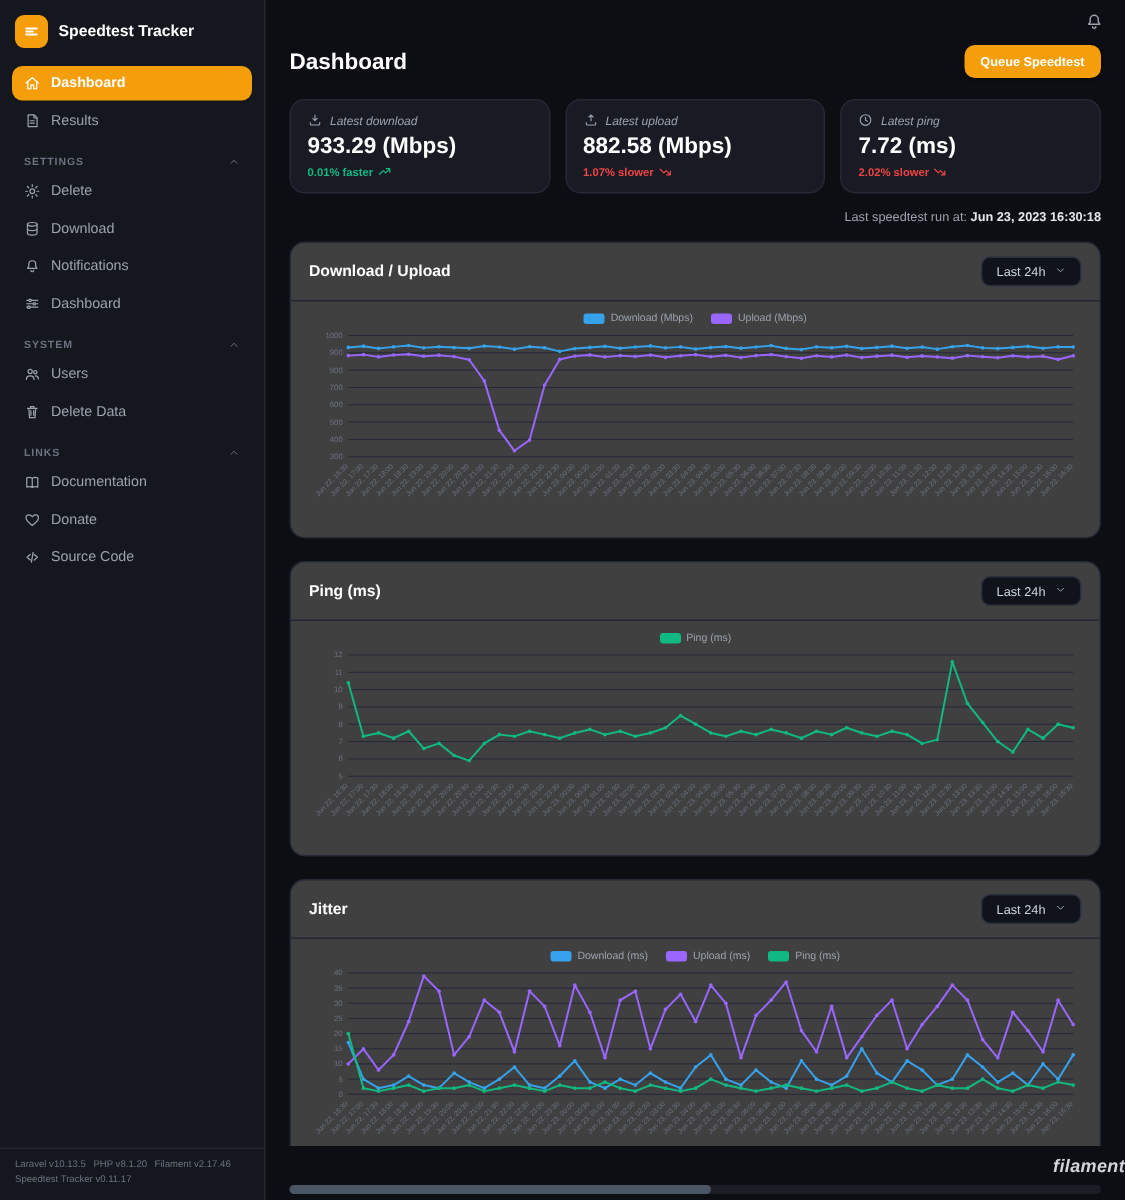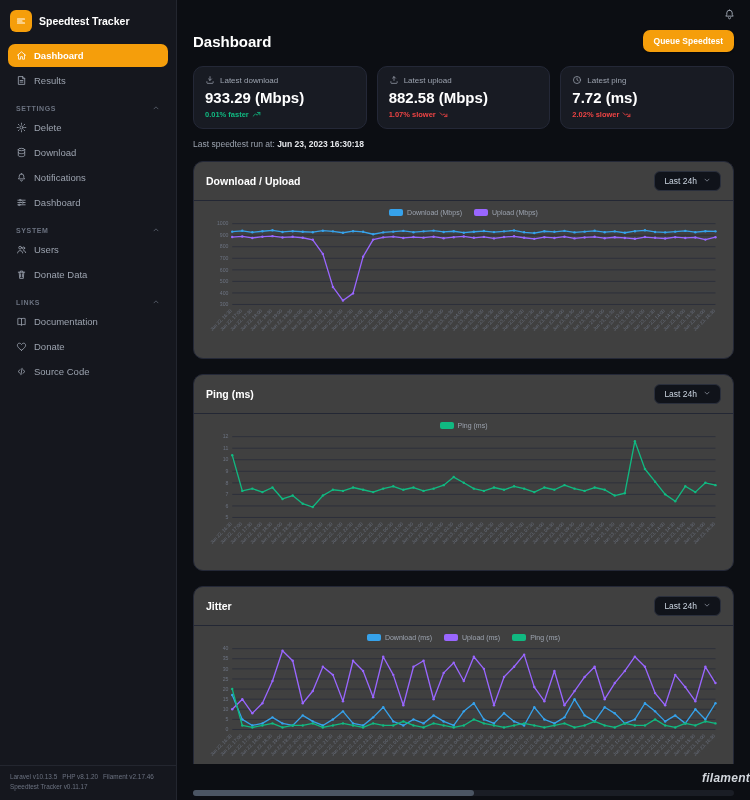--- a/index.html
+++ b/index.html
@@ -29,26 +29,26 @@
   .topbar { height:28px; display:flex; align-items:center; justify-content:flex-end; padding:0 14px; flex:none; }
   .bell { color:#9ca3af; cursor:pointer; display:flex; }
   .bell svg { width:13px; height:13px; }
   .content { flex:1; padding:0 16px; overflow:hidden; }
   .page-header { display:flex; justify-content:space-between; align-items:center; margin:2px 0 14px; }
   .page-title { font-size:15px; font-weight:bold; color:#fff; }
   .btn-primary { background:#f59e0b; color:#fff; font-weight:bold; font-size:8.5px; padding:6px 11px; border-radius:7px; border:none; cursor:pointer; box-shadow:0 1px 2px rgba(0,0,0,.4); }
   
   .stats-row { display:flex; gap:10px; margin-bottom:10px; }
   .stat-card { flex:1; background:#181b23; border:1px solid #242837; border-radius:10px; padding:8px 11px 9px; }
-  .stat-label { display:flex; gap:5px; align-items:center; font-size:8px; color:#9ca3af; }
+  .stat-label { display:flex; gap:5px; align-items:center; font-size:8px; color:#9ca3af;font-style:italic; }
   .stat-label svg { width:10px; height:10px; }
   .stat-value { font-size:15px; font-weight:bold; color:#fff; margin-top:4px; }
   .stat-delta { font-size:7.5px; margin-top:4px; display:flex; align-items:center; gap:3px; font-weight:bold; }
   .stat-delta svg { width:9px; height:9px; stroke-width:2.2; }
-  .last-run { text-align:left; font-size:8.5px; color:#9ca3af; margin:6px 0 12px; }
+  .last-run { text-align:right; font-size:8.5px; color:#9ca3af; margin:6px 0 12px; }
   .last-run b { color:#e5e7eb; }
   
   .chart-card { background:#404040; border:1px solid #242837; border-radius:10px; margin-bottom:15px; }
   .chart-head { display:flex; justify-content:space-between; align-items:center; padding:9px 12px; border-bottom:1px solid #232734; }
   .chart-title { font-size:10.5px; font-weight:bold; color:#fff; }
   .select-btn { display:flex; gap:6px; background:#10131a; border:1px solid #2a2f3c; color:#cbd5e1; font-size:8.5px; padding:4px 9px; border-radius:6px; cursor:pointer; }
   .select-btn svg { width:8px; height:8px; stroke:#9ca3af; fill:none; stroke-width:2; stroke-linecap:round; stroke-linejoin:round; }
   .chart-body { padding:6px 10px 6px; }
   .legend { display:flex; justify-content:center; gap:12px; margin:2px 0 2px; }
   .legend-item { display:flex; align-items:center; gap:4px; font-size:7px; color:#9ca3af; cursor:pointer; }
@@ -134,21 +134,21 @@
           <path d="M3.5 19.5c0-3 2.4-5 5.5-5s5.5 2 5.5 5"></path>
           <circle cx="16.5" cy="9" r="2.4"></circle>
           <path d="M16.5 14.5c2.6 0 4.5 1.8 4.5 4.3"></path>
         </svg>
       <span>Users</span>
     </div>
     <div class="nav-item">
       <svg class="ic" viewBox="0 0 24 24">
           <path d="M5 7h14M9.5 7V4.5h5V7M7 7l1 13.5h8L17 7M10 10.5v6.5M14 10.5v6.5"></path>
         </svg>
-      <span>Donate Data</span>
+      <span>Delete Data</span>
     </div>
 
     <div class="group-label">
       <span>LINKS</span>
       <svg viewBox="0 0 24 24">
           <path d="M6 14.5 12 8.5l6 6"></path>
         </svg>
     </div>
     <div class="nav-item">
       <svg class="ic" viewBox="0 0 24 24">

